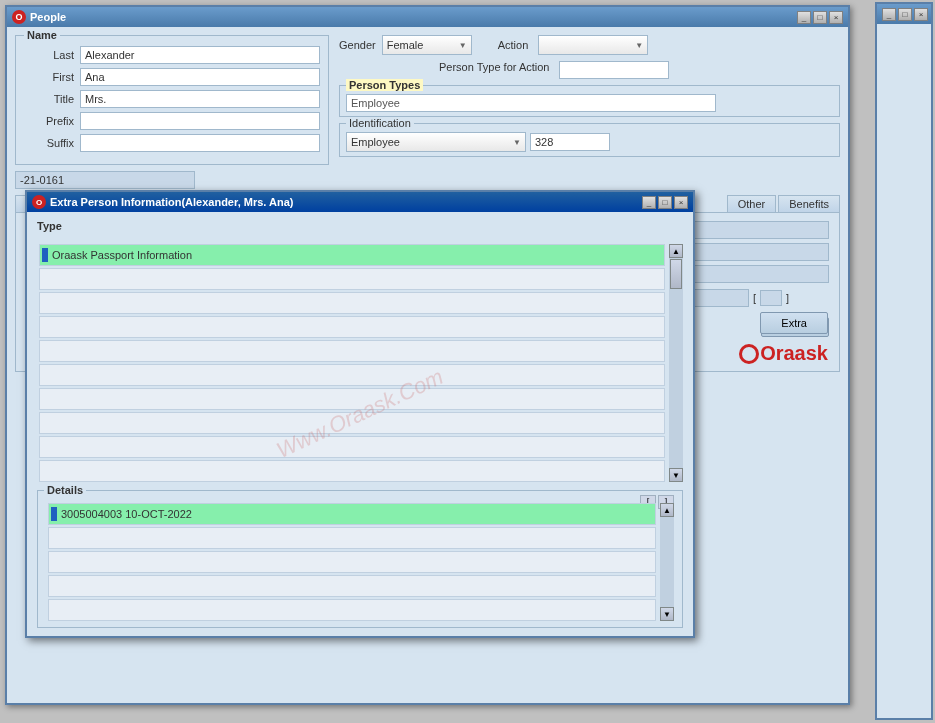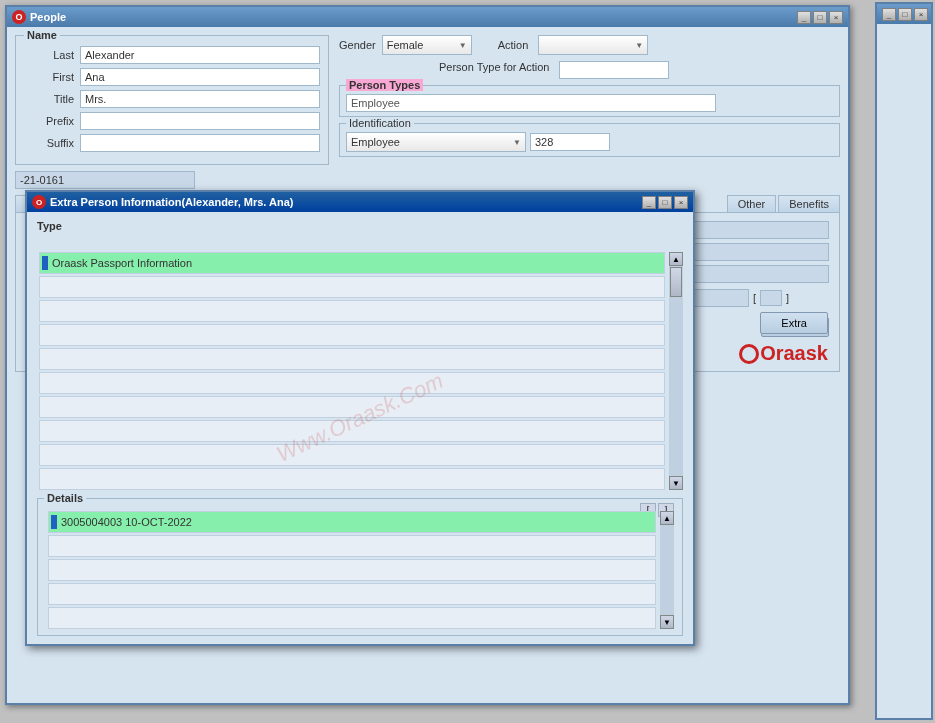--- a/index.html
+++ b/index.html
@@ -117,21 +117,21 @@
     .person-type-row { display: flex; align-items: flex-start; gap: 6px; margin-bottom: 4px; }
     .person-types-box {
       border: 1px solid #a0b8cc;
       background: #d6e4f0;
       padding: 8px 6px 4px 6px;
       margin-bottom: 4px;
       position: relative;
     }
     .person-types-label {
       position: absolute; top: -7px; left: 6px;
-      background: #f9a8d4; padding: 0 3px; font-size: 11px; font-weight: bold; color: #333;
+      background: #fef9c3; padding: 0 3px; font-size: 11px; font-weight: bold; color: #333;
     }
     .person-types-field {
       height: 18px; width: 370px;
       background: white; border: 1px solid #a0b8cc;
       padding: 1px 4px; font-size: 11px; color: #555;
     }
     .identification-box {
       border: 1px solid #a0b8cc;
       background: #d6e4f0;
       padding: 8px 6px 4px 6px;
@@ -196,21 +196,21 @@
       background: #cc2222;
       border-radius: 50%;
       display: flex; align-items: center; justify-content: center;
       color: white; font-size: 8px; font-weight: bold;
       margin-right: 4px;
     }
 
     .dialog-content { padding: 8px 10px; }
 
     
-    .type-section-label { font-weight: bold; font-size: 11px; color: #333; margin-bottom: 20px; }
+    .type-section-label { font-weight: bold; font-size: 11px; color: #333; margin-bottom: 12px; }
     .list-row {
       height: 22px;
       background: white;
       border: 1px solid #c0d0e0;
       margin: 2px;
       display: flex; align-items: center;
       padding-left: 2px;
     }
     .list-row.has-data { background: #86efac; }
     .list-row.empty { background: #e8eef5; }

